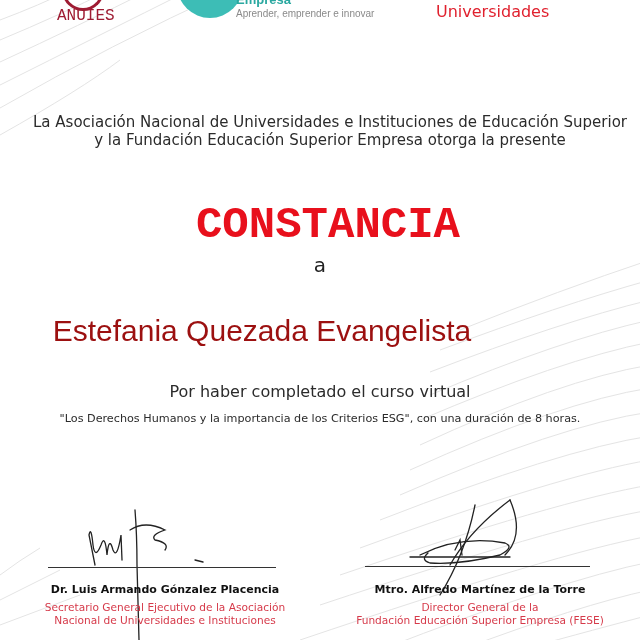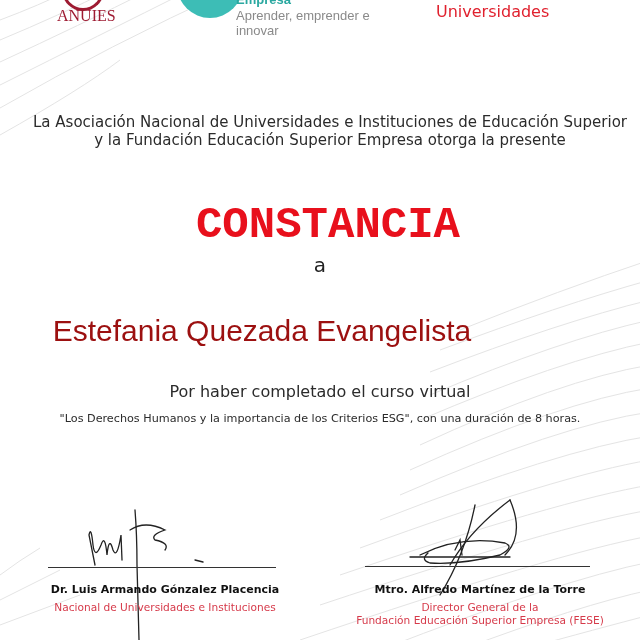--- a/index.html
+++ b/index.html
@@ -10,34 +10,34 @@
   }
   .bg-lines { position: absolute; left: 0; top: 0; width: 640px; height: 640px; z-index: 0; }
   .layer { position: absolute; z-index: 1; }
 
   
   .anuies-ring {
     position: absolute; left: 62px; top: -22px; width: 36px; height: 30px;
     border: 3px solid #9e1b32; border-top: none; border-radius: 0 0 22px 22px;
   }
   .anuies-text {
-    position: absolute; left: 57px; top: 7px; font-family: Liberation Serif, serif;
+    position: absolute; left: 57px; top: 7px; font-family: Liberation Mono, monospace;
     font-size: 16px; color: #9e1b32; letter-spacing: 0px;
   }
   .fese-circle {
     position: absolute; left: 177px; top: -48px; width: 66px; height: 66px;
     border-radius: 50%; background: #3dbdb6;
   }
   .fese-title {
     position: absolute; left: 236px; top: -8px; font-family: "Liberation Sans", sans-serif;
     font-size: 13px; font-weight: bold; color: #2aa8a0;
   }
   .fese-slogan {
     position: absolute; left: 236px; top: 8px; font-family: "Liberation Sans", sans-serif;
-    font-size: 13px; color: #8a8a8a;
+    font-size: 10px; color: #8a8a8a;
   }
   .univ-text {
     position: absolute; left: 436px; top: 2px; font-family: "DejaVu Sans", sans-serif;
     font-size: 16px; color: #e0212e;
   }
 
   .intro {
     position: absolute; left: 0; width: 640px; top: 113px; text-align: center;
     font-family: "DejaVu Sans", sans-serif; font-size: 15px; line-height: 18px; color: #2b2b2b;
   }
@@ -139,20 +139,21 @@
   <g fill="none" stroke="#222" stroke-width="1.3" stroke-linecap="round">
     <path d="M20 60 L14 30 Q16 20 18 40 Q20 55 26 40 Q30 28 32 50 Q34 30 38 45 Q42 55 46 30 L47 55"></path>
     <path d="M60 5 Q62 30 62 60 L64 135"></path>
     <path d="M55 25 Q70 15 90 25 Q75 30 80 35 Q95 38 90 45"></path>
     <path d="M120 55 L128 57"></path>
   </g>
 </svg>
 <div class="sig-line layer" style="left:48px;top:567px;width:228px;"></div>
 <div class="sig-name layer" style="left:10px;width:310px;top:583px;">Dr. Luis Armando Gónzalez Placencia</div>
 <div class="sig-role layer" style="left:10px;width:310px;top:601px;">
+  <div>Secretario General Ejecutivo de la Asociación</div>
   <div>Nacional de Universidades e Instituciones</div>
 </div>
 
 <svg class="sig-svg layer" style="left:400px;top:495px;" width="180" height="110" viewBox="0 0 180 110">
   <g fill="none" stroke="#222" stroke-width="1.3" stroke-linecap="round">
     <path d="M75 10 Q65 60 40 100"></path>
     <path d="M110 5 Q70 35 50 70"></path>
     <path d="M110 5 Q125 40 105 60"></path>
     <path d="M20 60 Q60 40 105 48 Q115 52 100 60 Q60 70 30 68 Q20 65 28 58"></path>
     <path d="M10 62 L110 62"></path>

